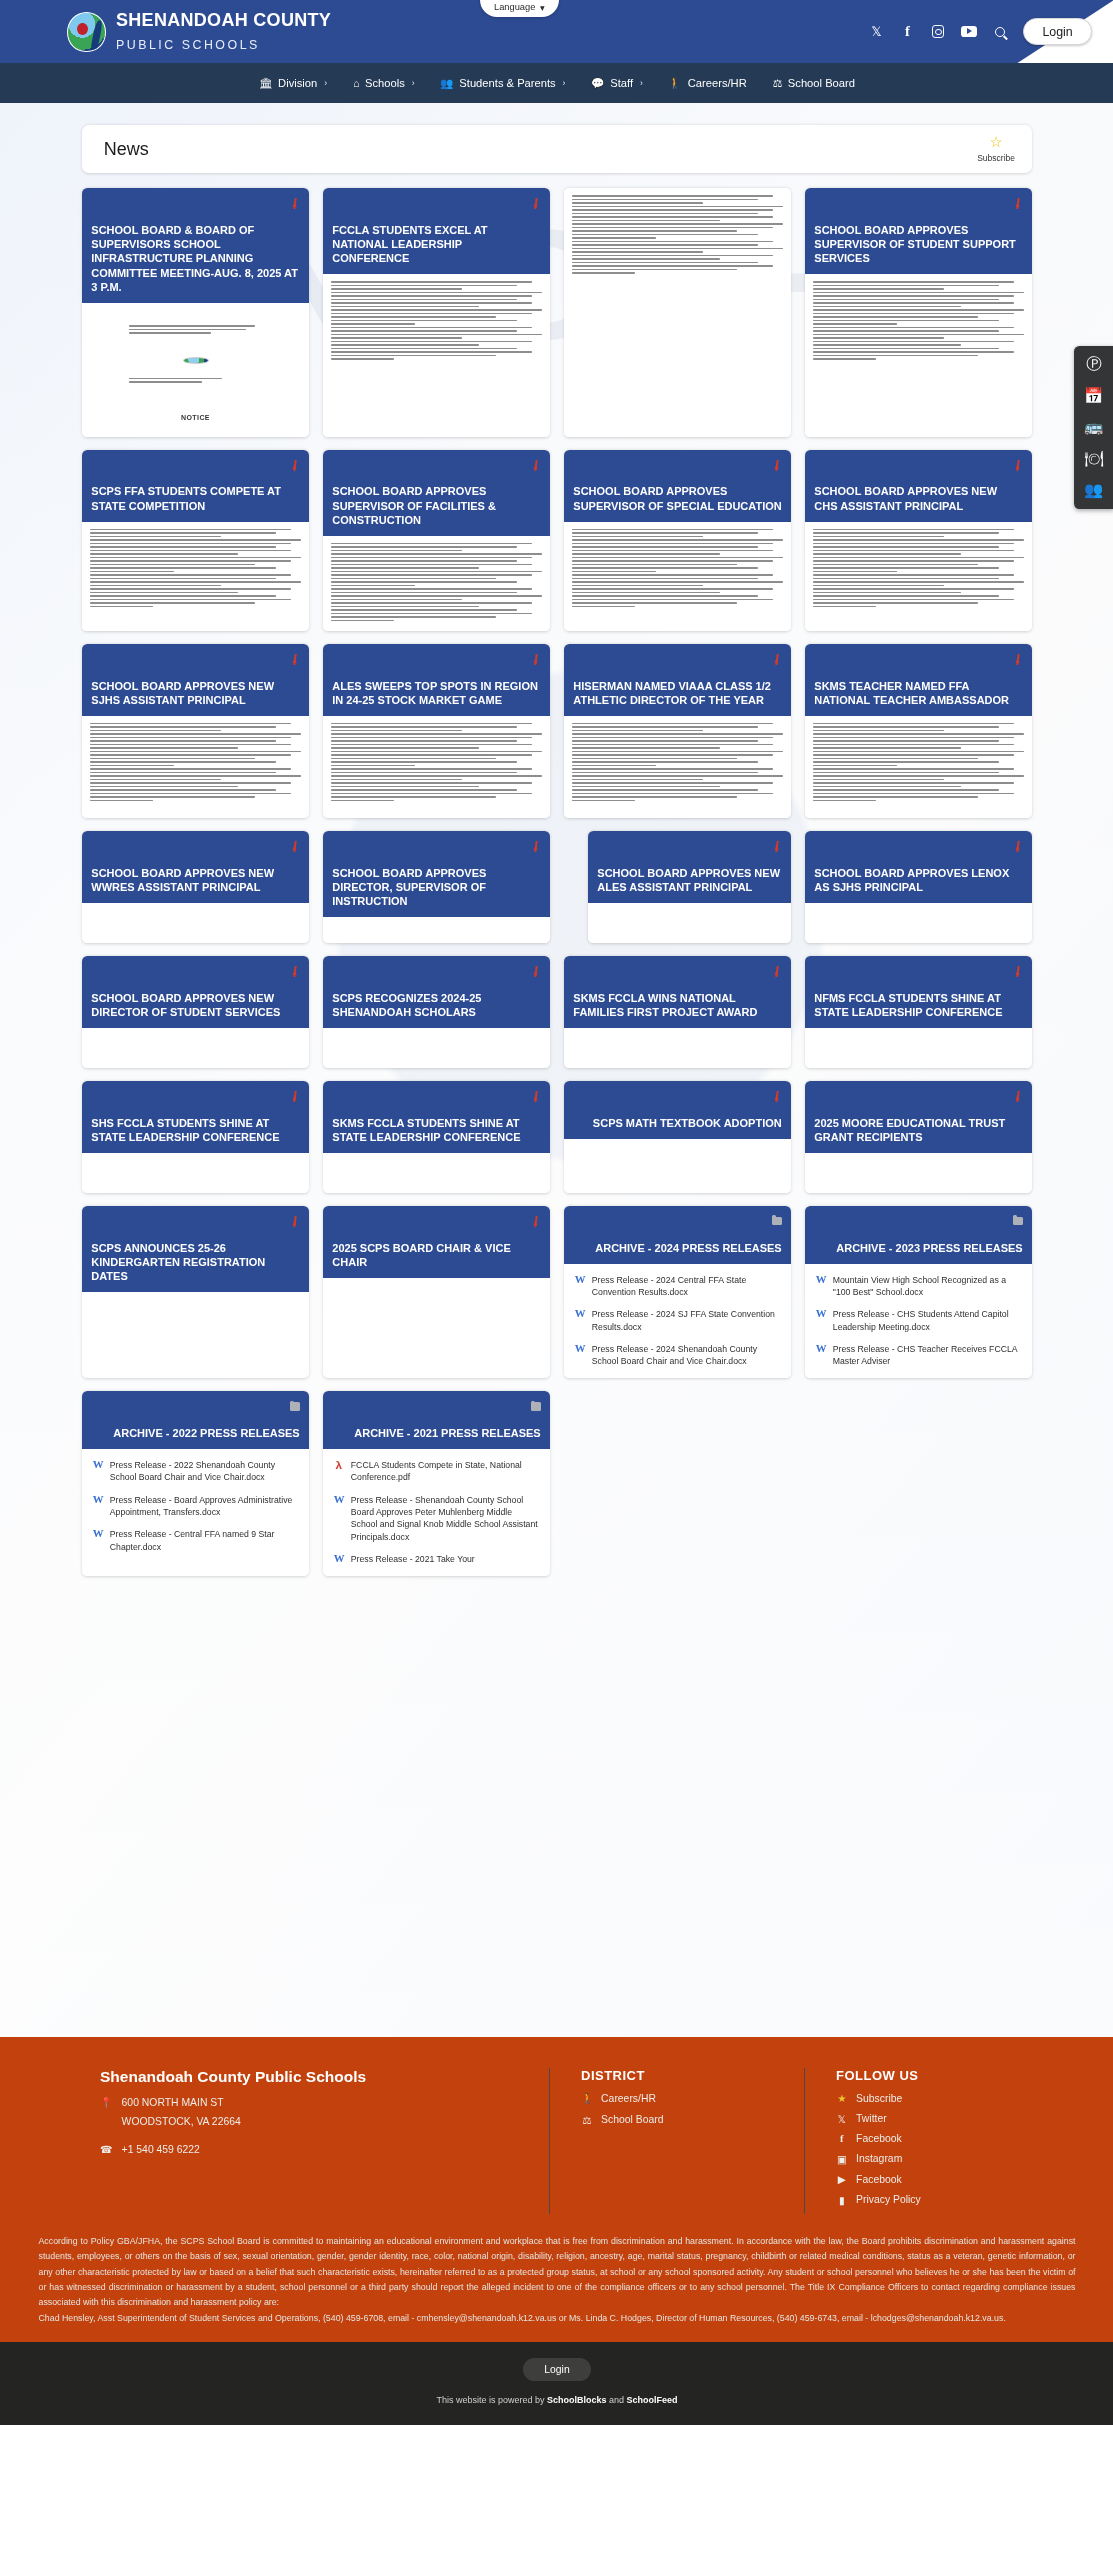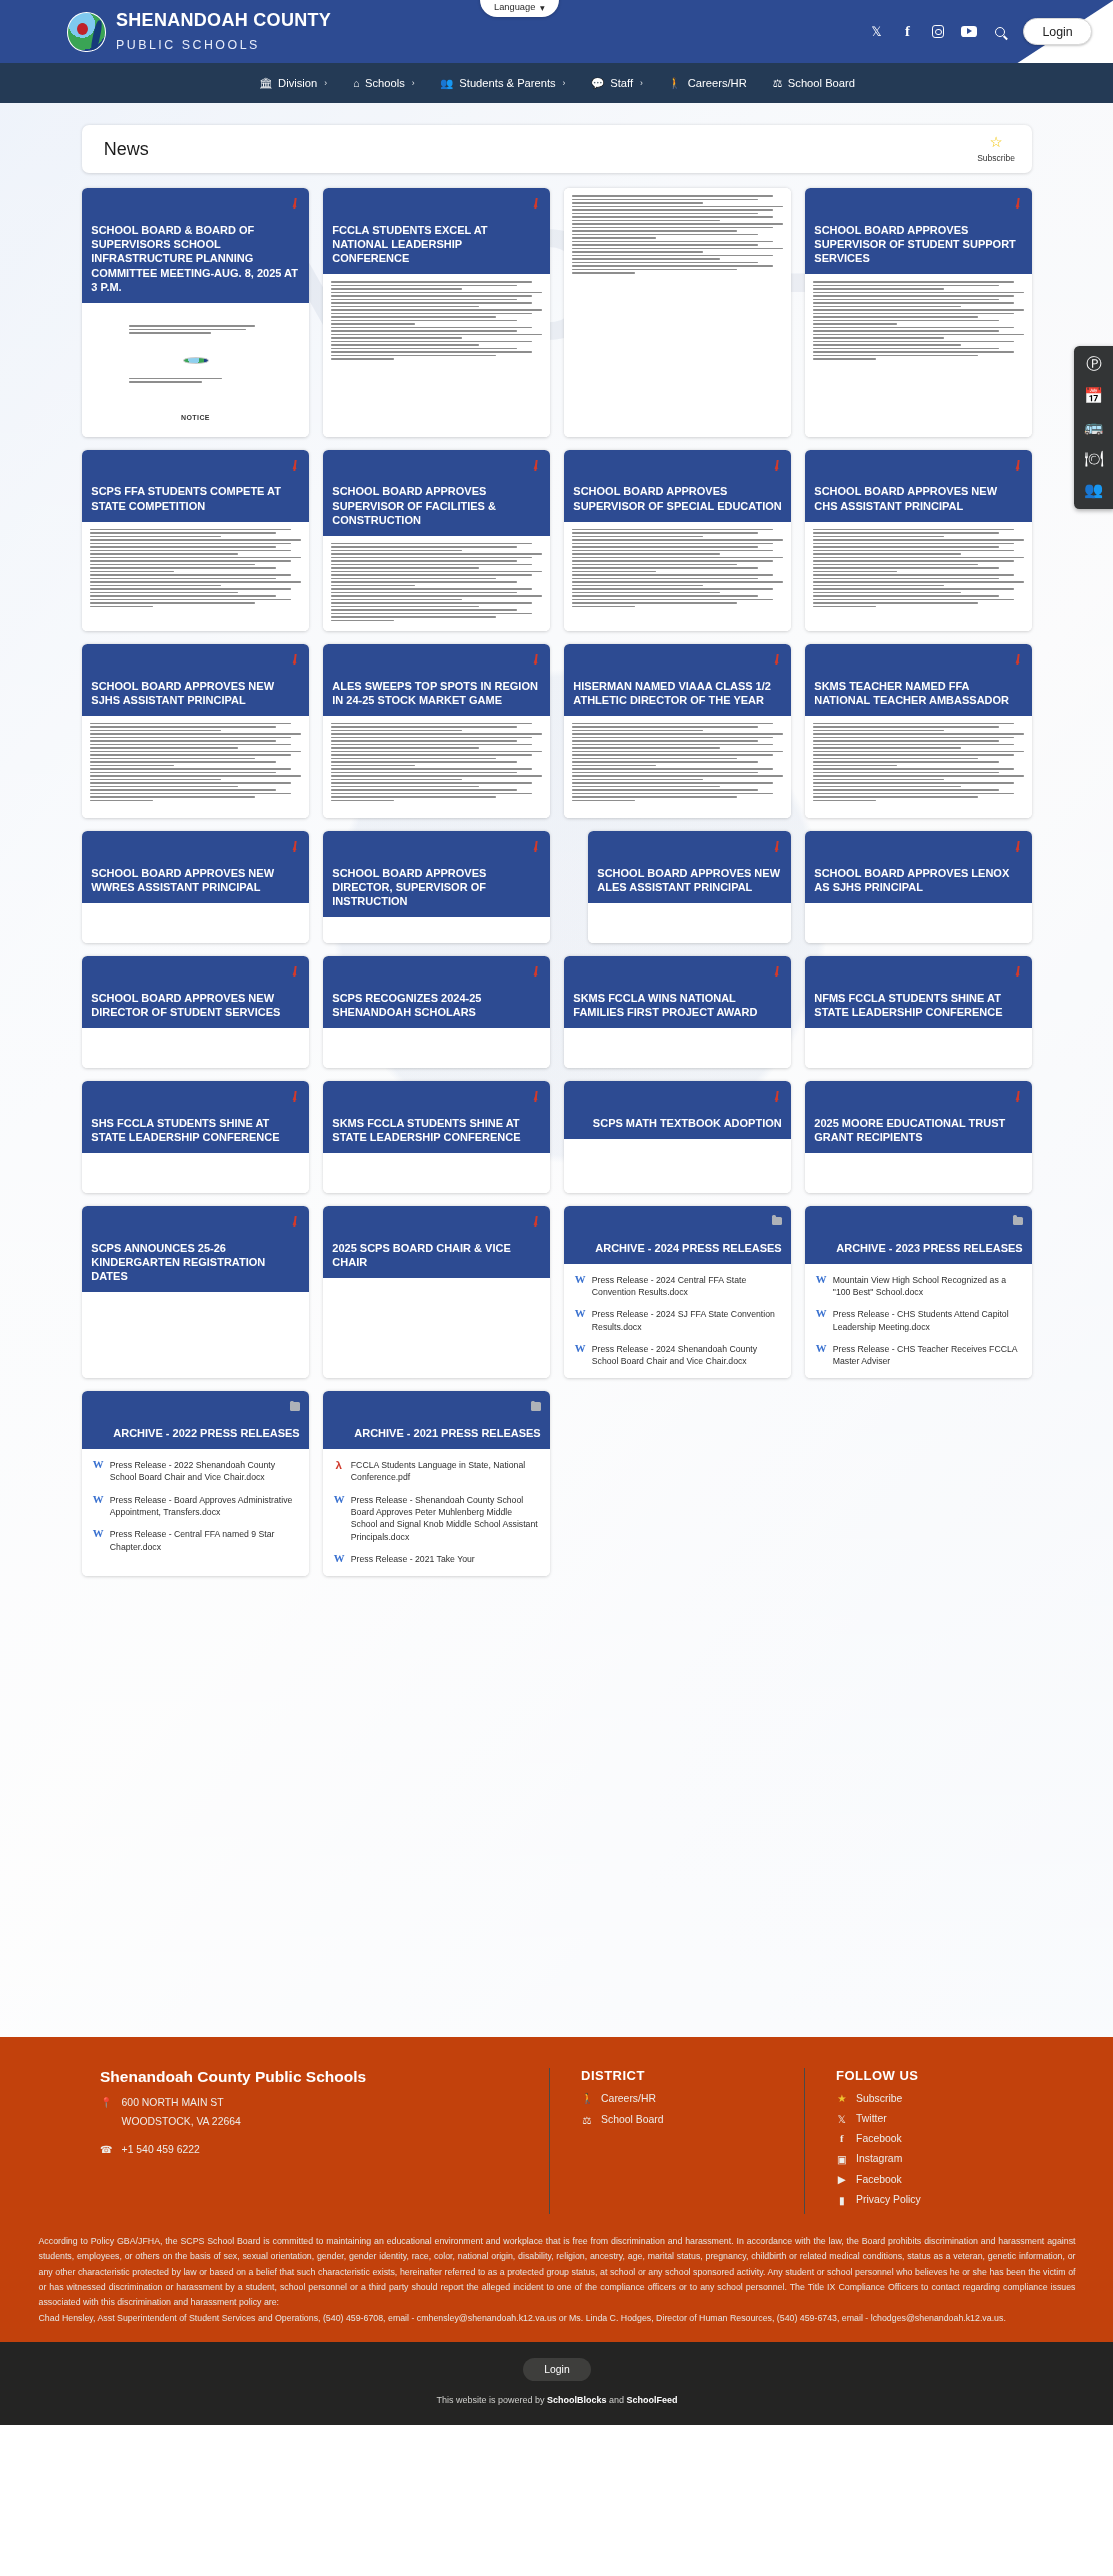--- a/index.html
+++ b/index.html
@@ -645,21 +645,21 @@
       </div>
       <div class="card" style="min-height: 120px;">
         <div class="card-head">
           <span class="fi fi-folder"></span>
           <span>ARCHIVE - 2021 PRESS RELEASES</span>
         </div>
         <div class="card-body">
           <div class="file-list">
             <div class="file-row">
               <span class="fl-ic fl-pdf"></span>
-              <span>FCCLA Students Language in State, National Conference.pdf</span>
+              <span>FCCLA Students Compete in State, National Conference.pdf</span>
             </div>
             <div class="file-row">
               <span class="fl-ic fl-word">W</span>
               <span>Press Release - Shenandoah County School Board Approves Peter Muhlenberg Middle School and Signal Knob Middle School Assistant Principals.docx</span>
             </div>
             <div class="file-row">
               <span class="fl-ic fl-word">W</span>
               <span>Press Release - 2021 Take Your</span>
             </div>
           </div>

